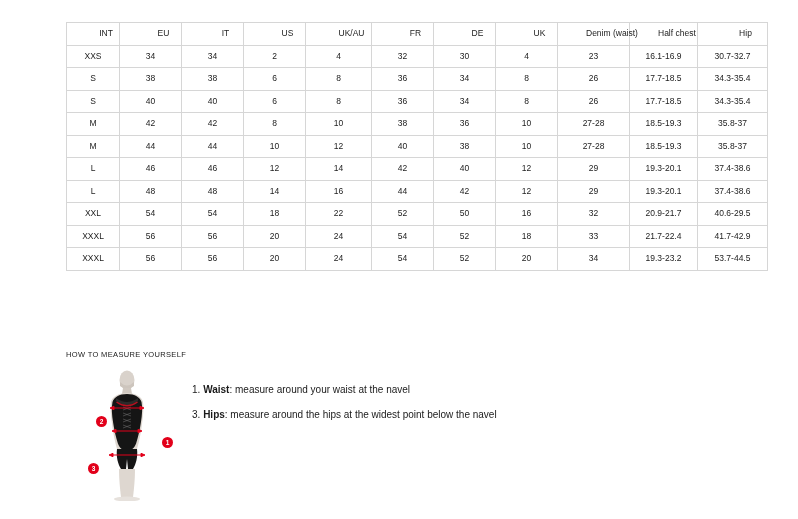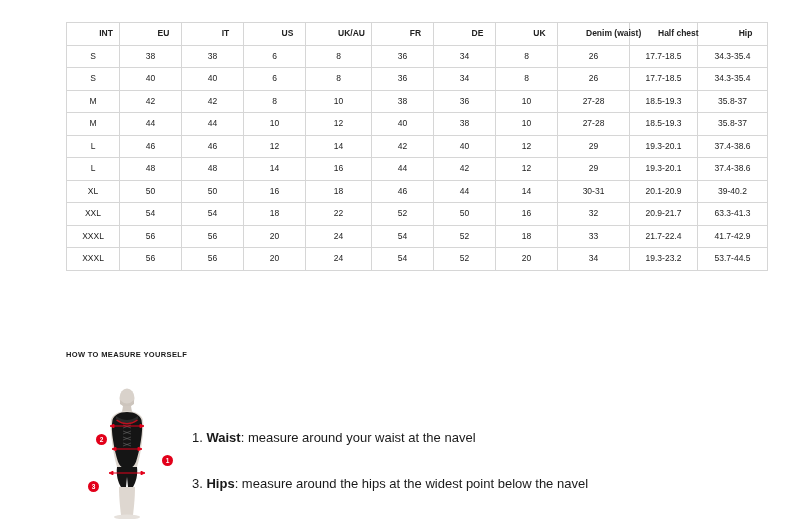--- a/index.html
+++ b/index.html
@@ -39,21 +39,21 @@
     text-align: center;
     vertical-align: middle;
     font-size: 8.5px;
     font-weight: normal;
     color: #222;
     padding: 0 2px;
     line-height: 1.1;
     white-space: nowrap;
   }
   table.size-table th {
-    font-weight: bold;
+    font-weight: normal;
     padding-left: 28px;
   }
   
   col.c0 { width: 53px; }
   col.c1 { width: 62px; }
   col.c2 { width: 62px; }
   col.c3 { width: 62px; }
   col.c4 { width: 66px; }
   col.c5 { width: 62px; }
   col.c6 { width: 62px; }
@@ -64,46 +64,45 @@
 
   
   .measure-section {
     position: absolute;
     left: 66px;
     top: 350px;
     width: 680px;
   }
   .measure-title {
     font-size: 7.5px;
-    font-weight: bold;
+    font-weight: normal;
     letter-spacing: 0.35px;
     color: #1a1a1a;
-    margin-bottom: 28px;
+    margin-bottom: 10px;
   }
   .measure-body {
     display: flex;
     align-items: flex-start;
   }
   .figure-box {
     width: 120px;
     min-width: 120px;
     position: relative;
     height: 135px;
   }
   .notes {
     padding-top: 14px;
     margin-left: 6px;
   }
   .note {
-    font-size: 13px;
+    font-size: 10px;
     line-height: 1.35;
     color: #1a1a1a;
     margin-bottom: 11px;
     white-space: nowrap;
-    margin-top: 28px;
   }
   .note b { font-weight: bold; }
 
   
   .manne {
     position: absolute;
     left: 28px;
     top: 0;
     width: 66px;
     height: 132px;
@@ -154,20 +153,33 @@
           <th>FR</th>
           <th>DE</th>
           <th>UK</th>
           <th>Denim (waist)</th>
           <th>Half chest</th>
           <th>Hip</th>
         </tr>
       </thead>
       <tbody>
         <tr>
+          <td>XXS</td>
+          <td>34</td>
+          <td>34</td>
+          <td>2</td>
+          <td>4</td>
+          <td>32</td>
+          <td>30</td>
+          <td>4</td>
+          <td>23</td>
+          <td>16.1-16.9</td>
+          <td>30.7-32.7</td>
+        </tr>
+        <tr>
           <td>S</td>
           <td>38</td>
           <td>38</td>
           <td>6</td>
           <td>8</td>
           <td>36</td>
           <td>34</td>
           <td>8</td>
           <td>26</td>
           <td>17.7-18.5</td>
@@ -232,44 +244,31 @@
           <td>14</td>
           <td>16</td>
           <td>44</td>
           <td>42</td>
           <td>12</td>
           <td>29</td>
           <td>19.3-20.1</td>
           <td>37.4-38.6</td>
         </tr>
         <tr>
-          <td>XL</td>
-          <td>50</td>
-          <td>50</td>
-          <td>16</td>
-          <td>18</td>
-          <td>46</td>
-          <td>44</td>
-          <td>14</td>
-          <td>30-31</td>
-          <td>20.1-20.9</td>
-          <td>39-40.2</td>
-        </tr>
-        <tr>
           <td>XXL</td>
           <td>54</td>
           <td>54</td>
           <td>18</td>
           <td>22</td>
           <td>52</td>
           <td>50</td>
           <td>16</td>
           <td>32</td>
           <td>20.9-21.7</td>
-          <td>63.3-41.3</td>
+          <td>40.6-29.5</td>
         </tr>
         <tr>
           <td>XXXL</td>
           <td>56</td>
           <td>56</td>
           <td>20</td>
           <td>24</td>
           <td>54</td>
           <td>52</td>
           <td>18</td>

